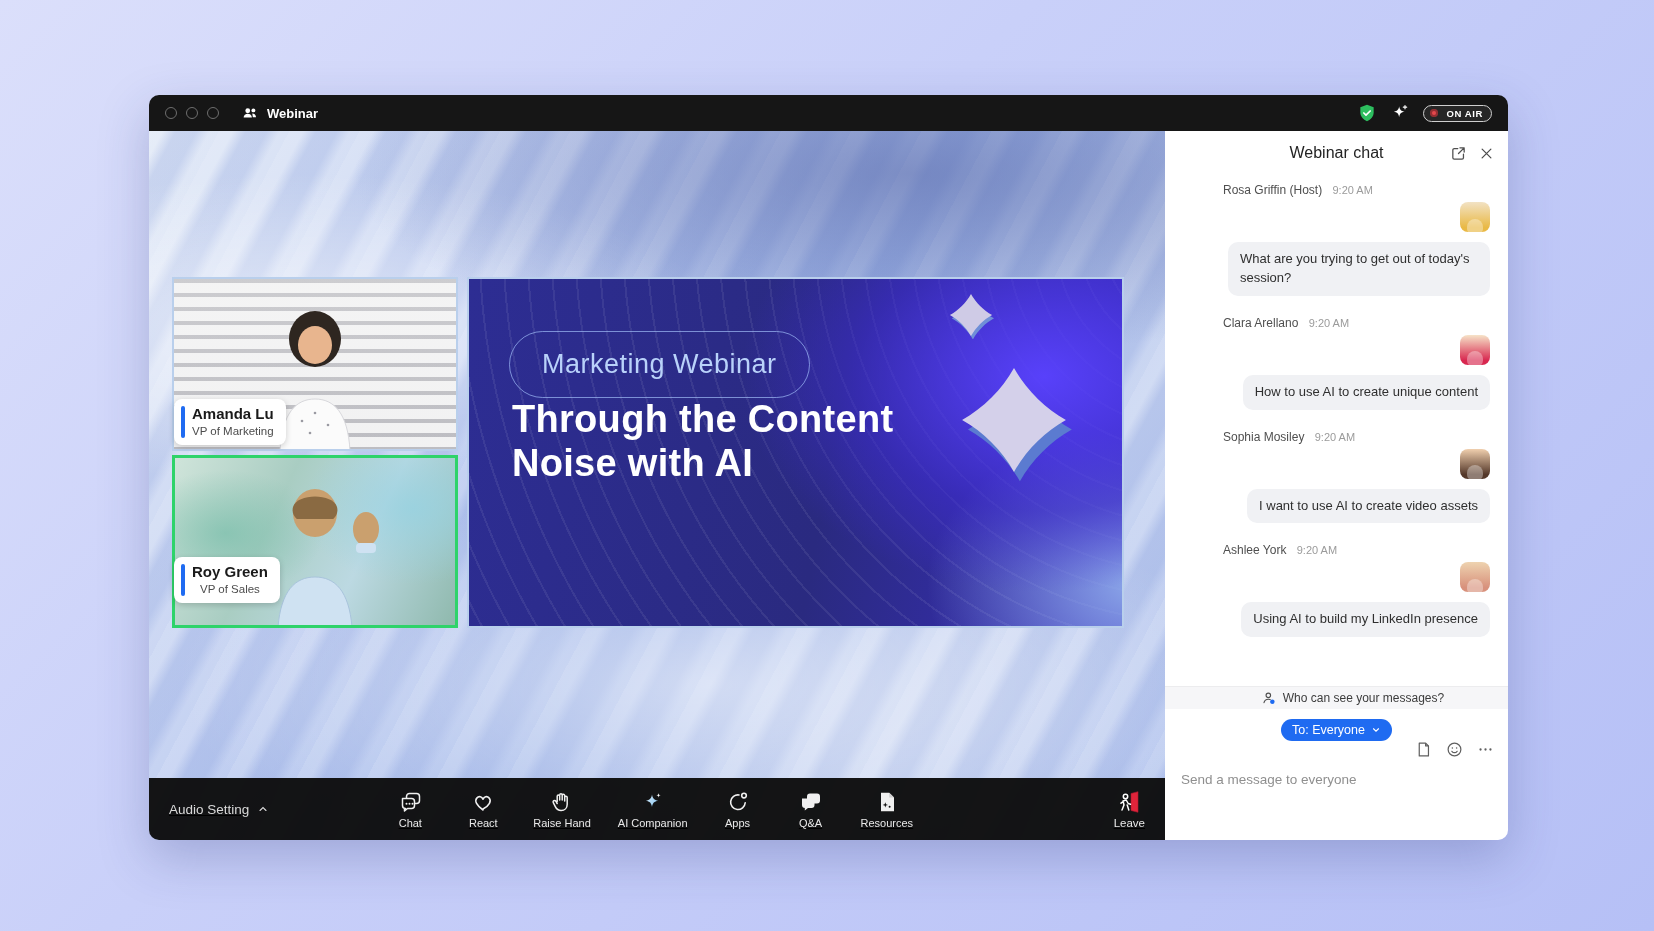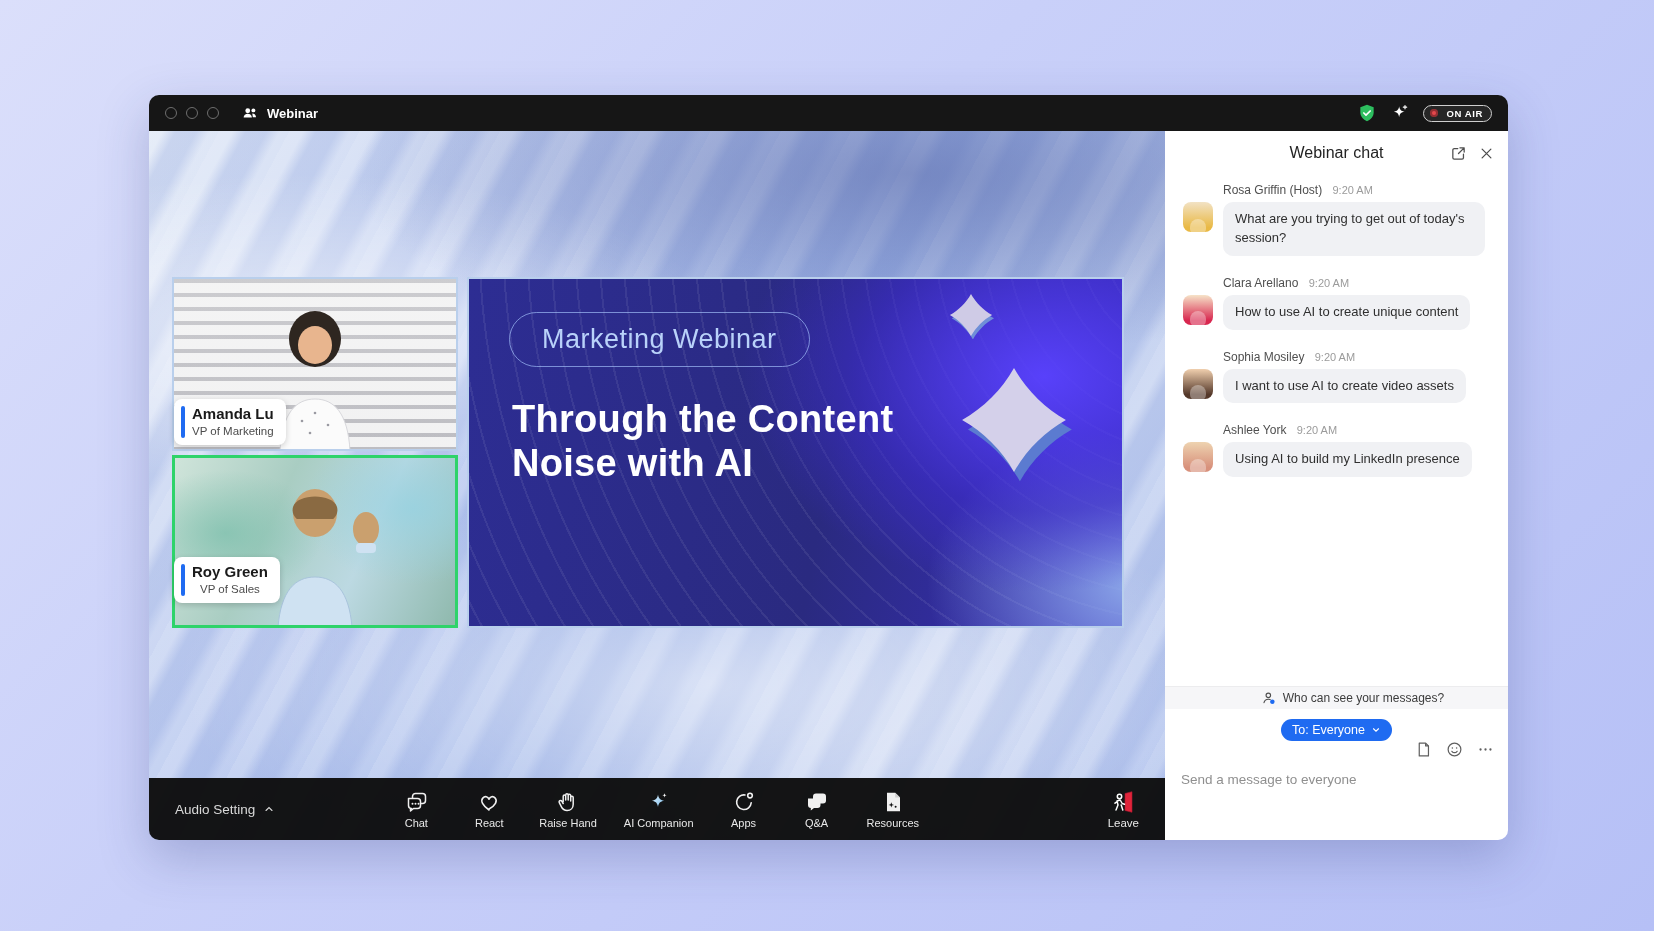--- a/index.html
+++ b/index.html
@@ -66,50 +66,50 @@
   
   .slide { position:absolute; left:318px; top:146px; width:657px; height:351px;
     border:2px solid #b9cfec; overflow:hidden;
     background:
       radial-gradient(420px 300px at 88% 28%, rgba(90,66,255,.95), rgba(62,44,208,.55) 45%, transparent 72%),
       radial-gradient(320px 240px at 102% 88%, rgba(144,173,235,.95), transparent 65%),
       repeating-radial-gradient(420px 420px at 112% -12%, rgba(255,255,255,.07) 0 2px, transparent 2px 24px),
       linear-gradient(100deg,#2d2d93 0%, #2a2a80 55%, #3a2fbe 100%);
   }
   .slide-badge {
-    position:absolute; left:40px; top:33px; border:1.5px solid rgba(168,198,255,.65);
-    border-radius:999px; padding:11px 32px; color:#b9d2fa; font-size:27px; letter-spacing:.5px;
+    position:absolute; left:40px; top:52px; border:1.5px solid rgba(168,198,255,.65);
+    border-radius:999px; padding:17px 32px; color:#b9d2fa; font-size:27px; letter-spacing:.5px;
   }
   .slide-title { position:absolute; left:43px; top:118px; color:#fff; font-weight:bold;
     font-size:38px; line-height:44px; letter-spacing:.3px; }
   .star { position:absolute; }
   .star-small { left:478px; top:12px; width:48px; height:48px; }
   .star-big { left:486px; top:74px; width:118px; height:134px; }
   
   .toolbar {
     position:absolute; left:0; right:0; bottom:0; height:62px;
-    background:rgba(13,13,13,.97); display:flex; align-items:center; padding:0 26px;
+    background:rgba(13,13,13,.97); display:flex; align-items:center; padding:0 20px;text-decoration:underline;
   }
   .audio { display:flex; align-items:center; gap:8px; color:#d9d9d9; font-size:13.5px; }
   .tool-group { display:flex; gap:27px; margin-left:118px; }
   .tool-item { display:flex; flex-direction:column; align-items:center; gap:3px; cursor:pointer; min-width:46px; }
   .tool-item svg { display:block; }
   .tool-item .lbl { color:#e8e8e8; font-size:11px; white-space:nowrap; }
   .tool-leave { margin-left:auto; display:flex; flex-direction:column; align-items:center; gap:3px; }
   .tool-leave .lbl { color:#e8e8e8; font-size:11.5px; }
   
   .chat { flex:1; background:#fff; display:flex; flex-direction:column; min-width:0; }
   .chat-header { height:44px; display:flex; align-items:center; justify-content:center; position:relative; flex:0 0 auto; }
   .chat-header .title { font-size:16px; color:#232323; font-weight:500; }
   .chat-header .hicons { position:absolute; right:14px; top:0; bottom:0; display:flex; align-items:center; gap:12px; }
   .chat-list { flex:1; padding:8px 18px 0 18px; overflow:hidden; }
   .msg { margin-bottom:20px; }
   .msg .meta { margin-left:40px; margin-bottom:5px; font-size:12px; color:#4f4f4f; }
   .msg .meta .time { color:#9b9b9b; font-size:11px; margin-left:7px; }
-  .msg .row { display:flex; align-items:flex-start; gap:10px; }
+  .msg .row { display:flex; align-items:flex-end; gap:10px;flex-direction:column; }
   .avatar { width:30px; height:30px; border-radius:8px; flex:0 0 auto; position:relative; overflow:hidden; }
   .avatar::after { content:""; position:absolute; left:50%; top:55%; transform:translateX(-50%);
     width:16px; height:16px; border-radius:50% 50% 40% 40%; background:rgba(255,255,255,.35); }
   .bubble { background:#f0f1f4; border-radius:10px; padding:8px 12px; font-size:13px; color:#2f2f2f;
     line-height:1.45; max-width:262px; }
   .chat-footer { flex:0 0 auto; }
   .privacy { height:23px; background:#f6f6f8; border-top:1px solid #ececee; display:flex; align-items:center;
     justify-content:center; gap:6px; font-size:12px; color:#3c3c3c;padding-left:32px; }
   .compose { padding:10px 14px 0 14px; }
   .compose-row { display:flex; align-items:center;flex-direction:column; }

